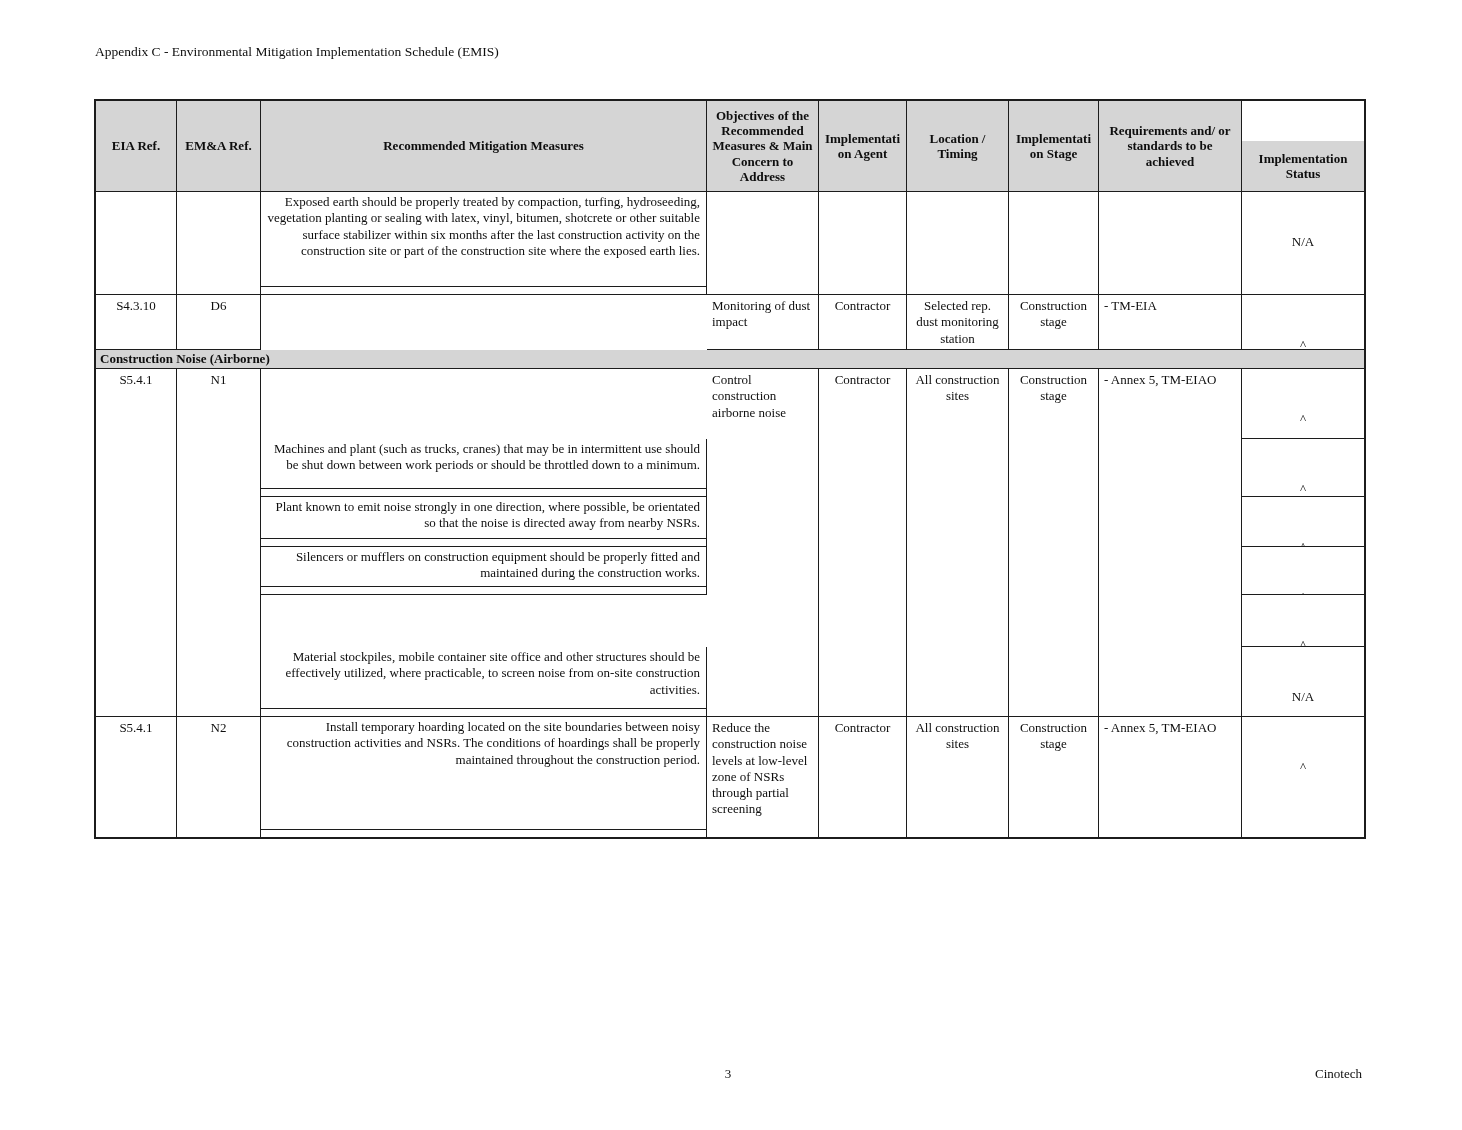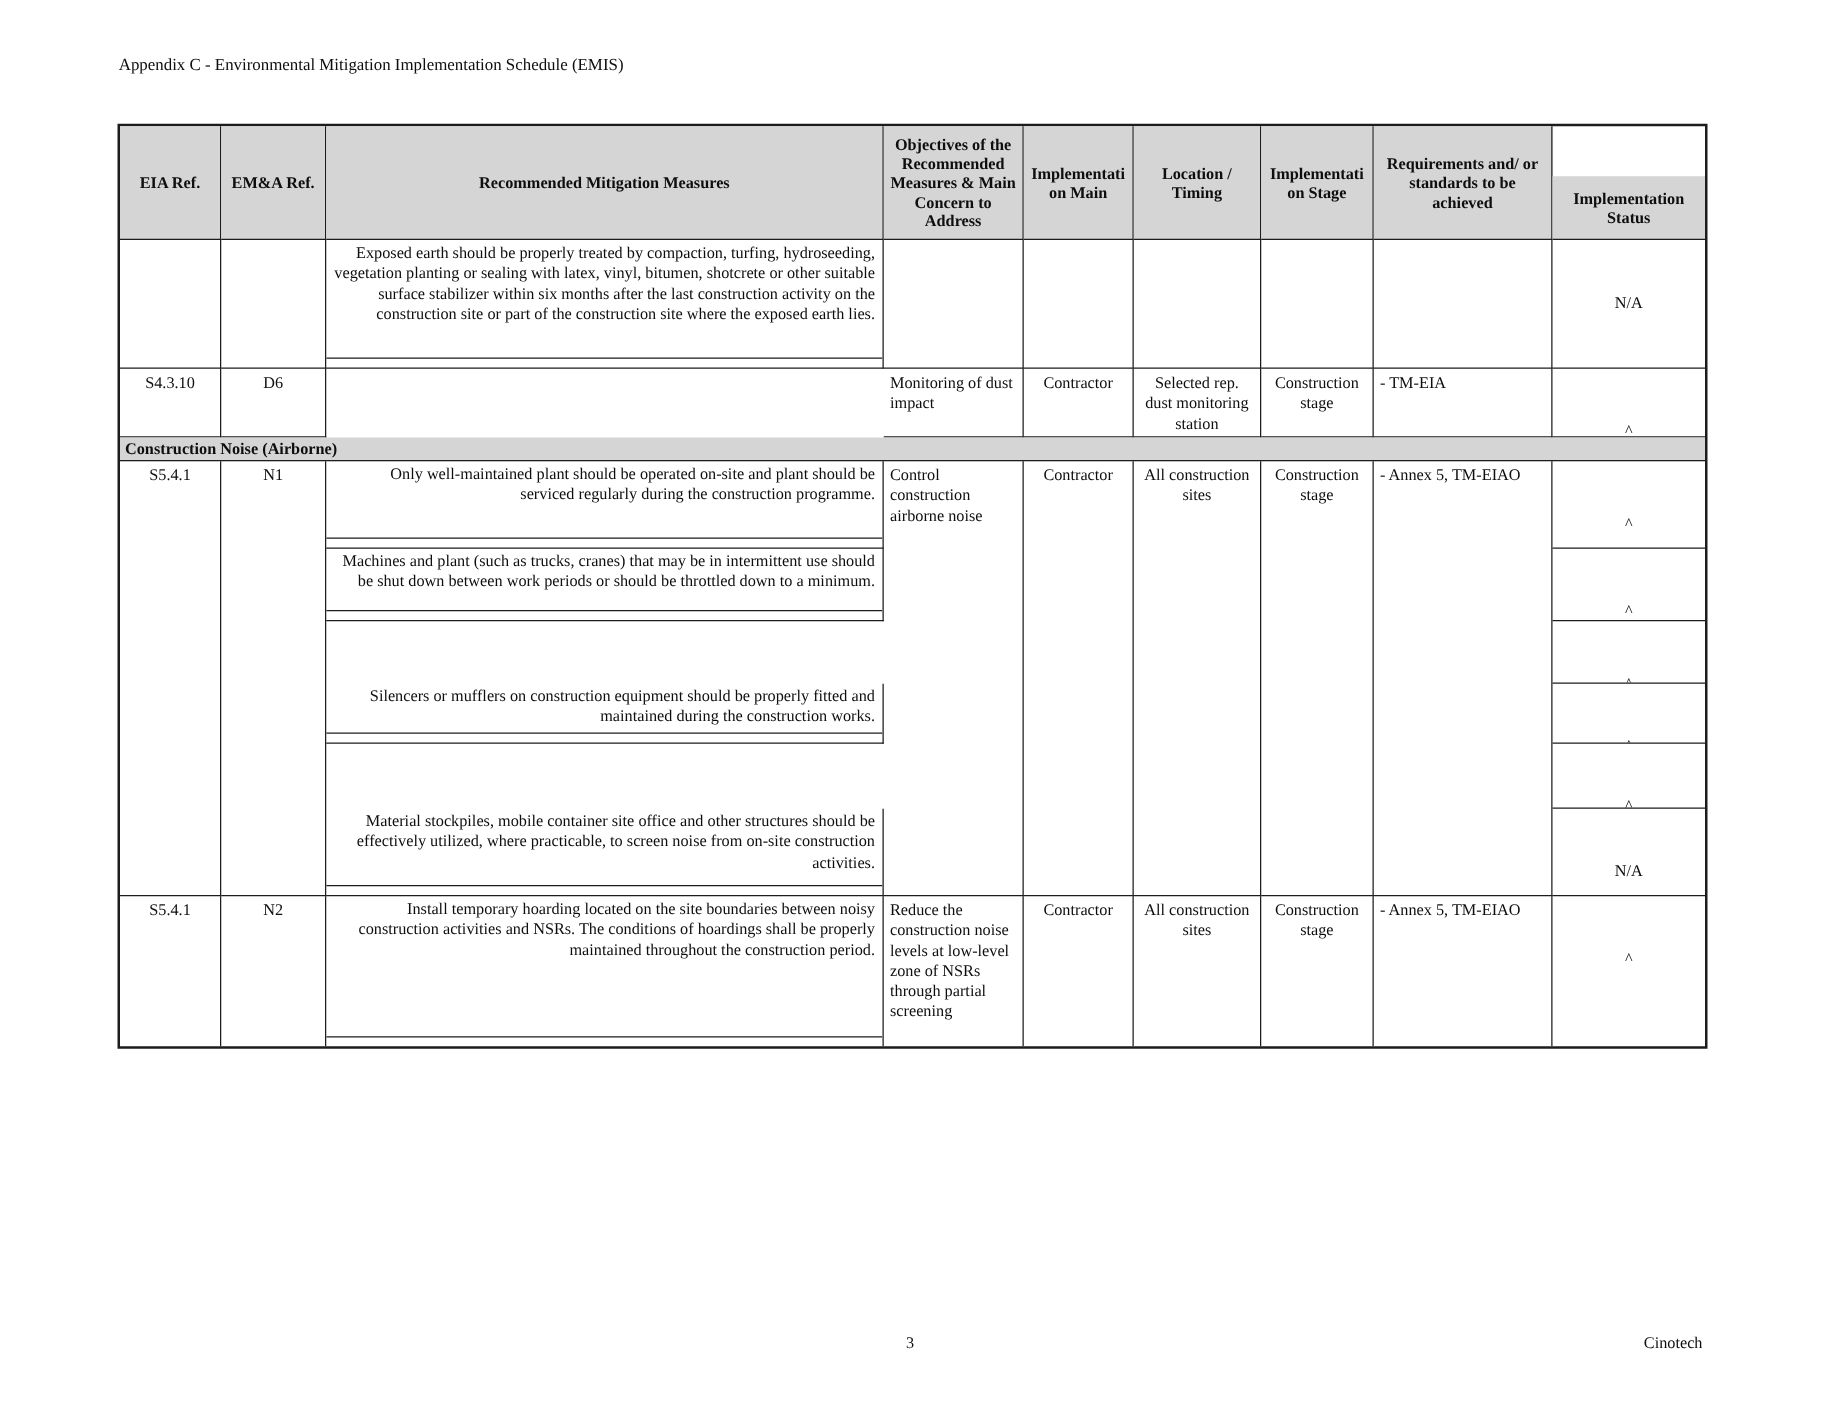--- a/index.html
+++ b/index.html
@@ -75,21 +75,21 @@
 <body>
 
 <div class="appendix-note">Appendix C - Environmental Mitigation Implementation Schedule (EMIS)</div>
 
 <div class="emis-table">
 
   <div class="cell hd" style="grid-area:1/1">EIA Ref.</div>
   <div class="cell hd" style="grid-area:1/2">EM&amp;A Ref.</div>
   <div class="cell hd" style="grid-area:1/3">Recommended Mitigation Measures</div>
   <div class="cell hd" style="grid-area:1/4">Objectives of the Recommended Measures &amp; Main Concern to Address</div>
-  <div class="cell hd" style="grid-area:1/5">Implementation Main</div>
+  <div class="cell hd" style="grid-area:1/5">Implementation Agent</div>
   <div class="cell hd" style="grid-area:1/6">Location / Timing</div>
   <div class="cell hd" style="grid-area:1/7">Implementation Stage</div>
   <div class="cell hd" style="grid-area:1/8">Requirements and/ or standards to be achieved</div>
   <div class="cell hd lastcol" style="grid-area:1/9">Implementation Status</div>
 
   <div class="cell" style="grid-area:2/1"></div>
   <div class="cell" style="grid-area:2/2"></div>
   <div class="cell meas" style="grid-area:2/3">
     <div class="mbox">Exposed earth should be properly treated by compaction, turfing, hydroseeding, vegetation planting or sealing with latex, vinyl, bitumen, shotcrete or other suitable surface stabilizer within six months after the last construction activity on the construction site or part of the construction site where the exposed earth lies.</div>
   </div>
@@ -107,25 +107,25 @@
   <div class="cell ctr" style="grid-area:3/6">Selected rep. dust monitoring station</div>
   <div class="cell ctr" style="grid-area:3/7">Construction stage</div>
   <div class="cell" style="grid-area:3/8">- TM-EIA</div>
   <div class="cell ctr status lastcol" style="grid-area:3/9">^</div>
 
   <div class="sec" style="grid-area:4/1/5/10">Construction Noise (Airborne)</div>
 
   <div class="cell ctr" style="grid-area:5/1/11/2">S5.4.1</div>
   <div class="cell ctr" style="grid-area:5/2/11/3">N1</div>
 
-  <div class="cell meas" style="grid-area:5/3">
-    <div class="mbox">Only well-maintained plant should be operated on-site and plant should be serviced regularly during the construction programme.</div>
-  </div>
   <div class="cell meas" style="grid-area:6/3">
     <div class="mbox">Machines and plant (such as trucks, cranes) that may be in intermittent use should be shut down between work periods or should be throttled down to a minimum.</div>
+  </div>
+  <div class="cell meas" style="grid-area:7/3">
+    <div class="mbox">Plant known to emit noise strongly in one direction, where possible, be orientated so that the noise is directed away from nearby NSRs.</div>
   </div>
   <div class="cell meas" style="grid-area:8/3">
     <div class="mbox">Silencers or mufflers on construction equipment should be properly fitted and maintained during the construction works.</div>
   </div>
   <div class="cell meas" style="grid-area:10/3">
     <div class="mbox">Material stockpiles, mobile container site office and other structures should be effectively utilized, where practicable, to screen noise from on-site construction activities.</div>
   </div>
 
   <div class="cell" style="grid-area:5/4/11/5">Control construction airborne noise</div>
   <div class="cell ctr" style="grid-area:5/5/11/6">Contractor</div>

